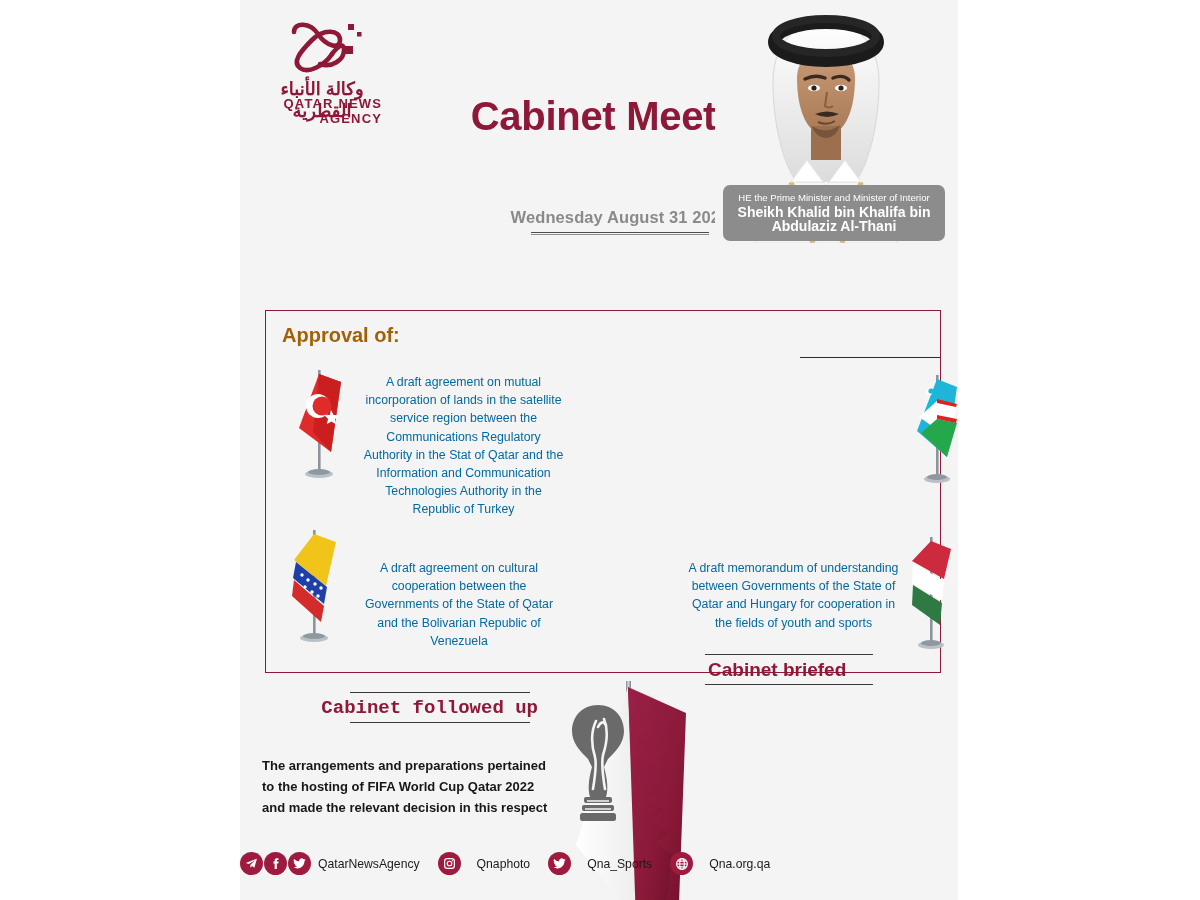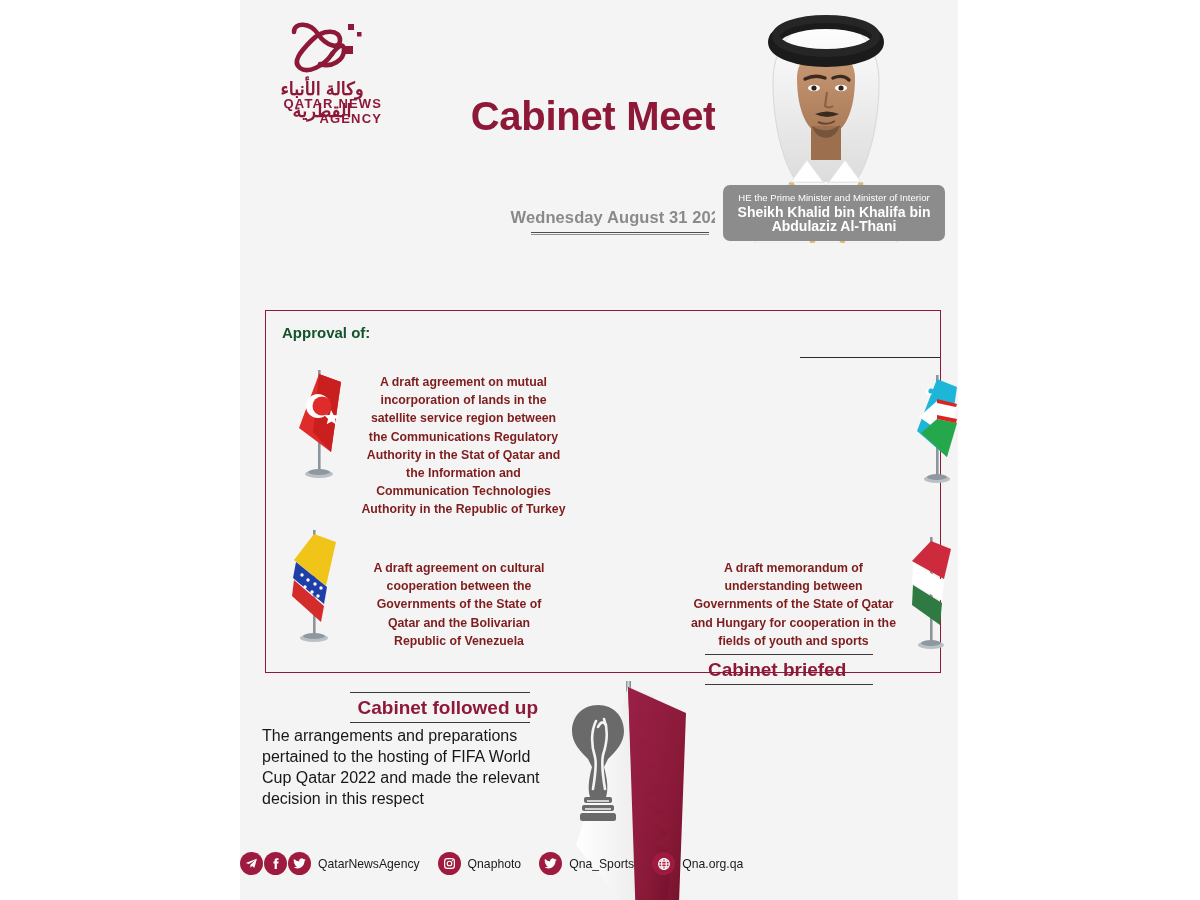--- a/index.html
+++ b/index.html
@@ -148,23 +148,23 @@
     top: 310px;
     width: 676px;
     height: 363px;
     border: 1.4px solid #8e1838;
     box-sizing: border-box;
   }
   .approval-title {
     position: absolute;
     left: 42px;
     top: 324px;
-    font-size: 15px;
-    font-weight: bold;
-    color: #14532d;
+    font-size: 20px;
+    font-weight: bold;
+    color: #a16207;
   }
   .approval-rule {
     position: absolute;
     left: 560px;
     top: 357px;
     width: 140px;
     border-top: 1px solid #2a2a2a;
   }
 
   .qatar-flag {
@@ -172,22 +172,22 @@
     left: 300px;
     top: 362px;
     width: 130px;
     height: 300px;
   }
 
   .item {
     position: absolute;
     font-size: 12.3px;
     line-height: 18.2px;
-    color: #7f1d1d;
-    font-weight: bold;
+    color: #0369a1;
+    font-weight: normal;
     text-align: center;
   }
   .item-turkey   { left: 95px;  top: 62px;  width: 205px; }
   .item-uzbek    { left: 415px; top: 62px;  width: 210px; }
   .item-venez    { left: 95px;  top: 248px; width: 196px; }
   .item-hungary  { left: 420px; top: 248px; width: 215px; }
 
   .mini-flag { position: absolute; }
   .mf-turkey  { left: 25px;  top: 55px;  }
   .mf-uzbek   { left: 645px; top: 60px;  }
@@ -213,28 +213,28 @@
     border-top: 1px solid #3a3a3a;
   }
   .sect-left .sect-rule-top, .sect-left .sect-rule-bot { margin-left: 90px; margin-right: 0; width: 180px; }
   .sect-right .sect-rule-top, .sect-right .sect-rule-bot { margin-left: 27px; margin-right: 0; width: 168px; }
   .sect-title {
     font-size: 19px;
     font-weight: bold;
     color: #8e1838;
     text-align: center;
   }
-  .sect-left .sect-title  { text-align: right; padding-right: 22px;}
+  .sect-left .sect-title  { text-align: right; padding-right: 22px; font-family: Liberation Mono, monospace;}
   .sect-right .sect-title { text-align: left; padding-left: 30px;}
   .sect-body {
-    margin-top: 2px;
-    font-size: 16px;
+    margin-top: 32px;
+    font-size: 13px;
     line-height: 21px;
     color: #17171a;
-    font-weight: normal;
+    font-weight: bold;
   }
   .sect-left .sect-body { padding-left: 2px; width: 292px;}
   .sect-right .sect-body { padding-left: 28px; width: 260px;}
 
   .trophy {
     position: absolute;
     left: 318px;
     top: 697px;
     width: 80px;
     height: 128px;
@@ -245,21 +245,21 @@
     position: absolute;
     left: 0;
     top: 852px;
     width: 718px;
     display: flex;
     align-items: center;
     justify-content: flex-start;
     gap: 0px;
   }
   .sgroup { display: flex; align-items: center; }
-  .sgroup + .sgroup { margin-left: 18px; }
+  .sgroup + .sgroup { margin-left: 18px; gap: 9px; }
   .sicon {
     width: 23px; height: 23px;
     border-radius: 50%;
     background: #9e1b3f;
     display: flex;
     align-items: center;
     justify-content: center;
     color: #fff;
     margin-right: 0px;
   }

